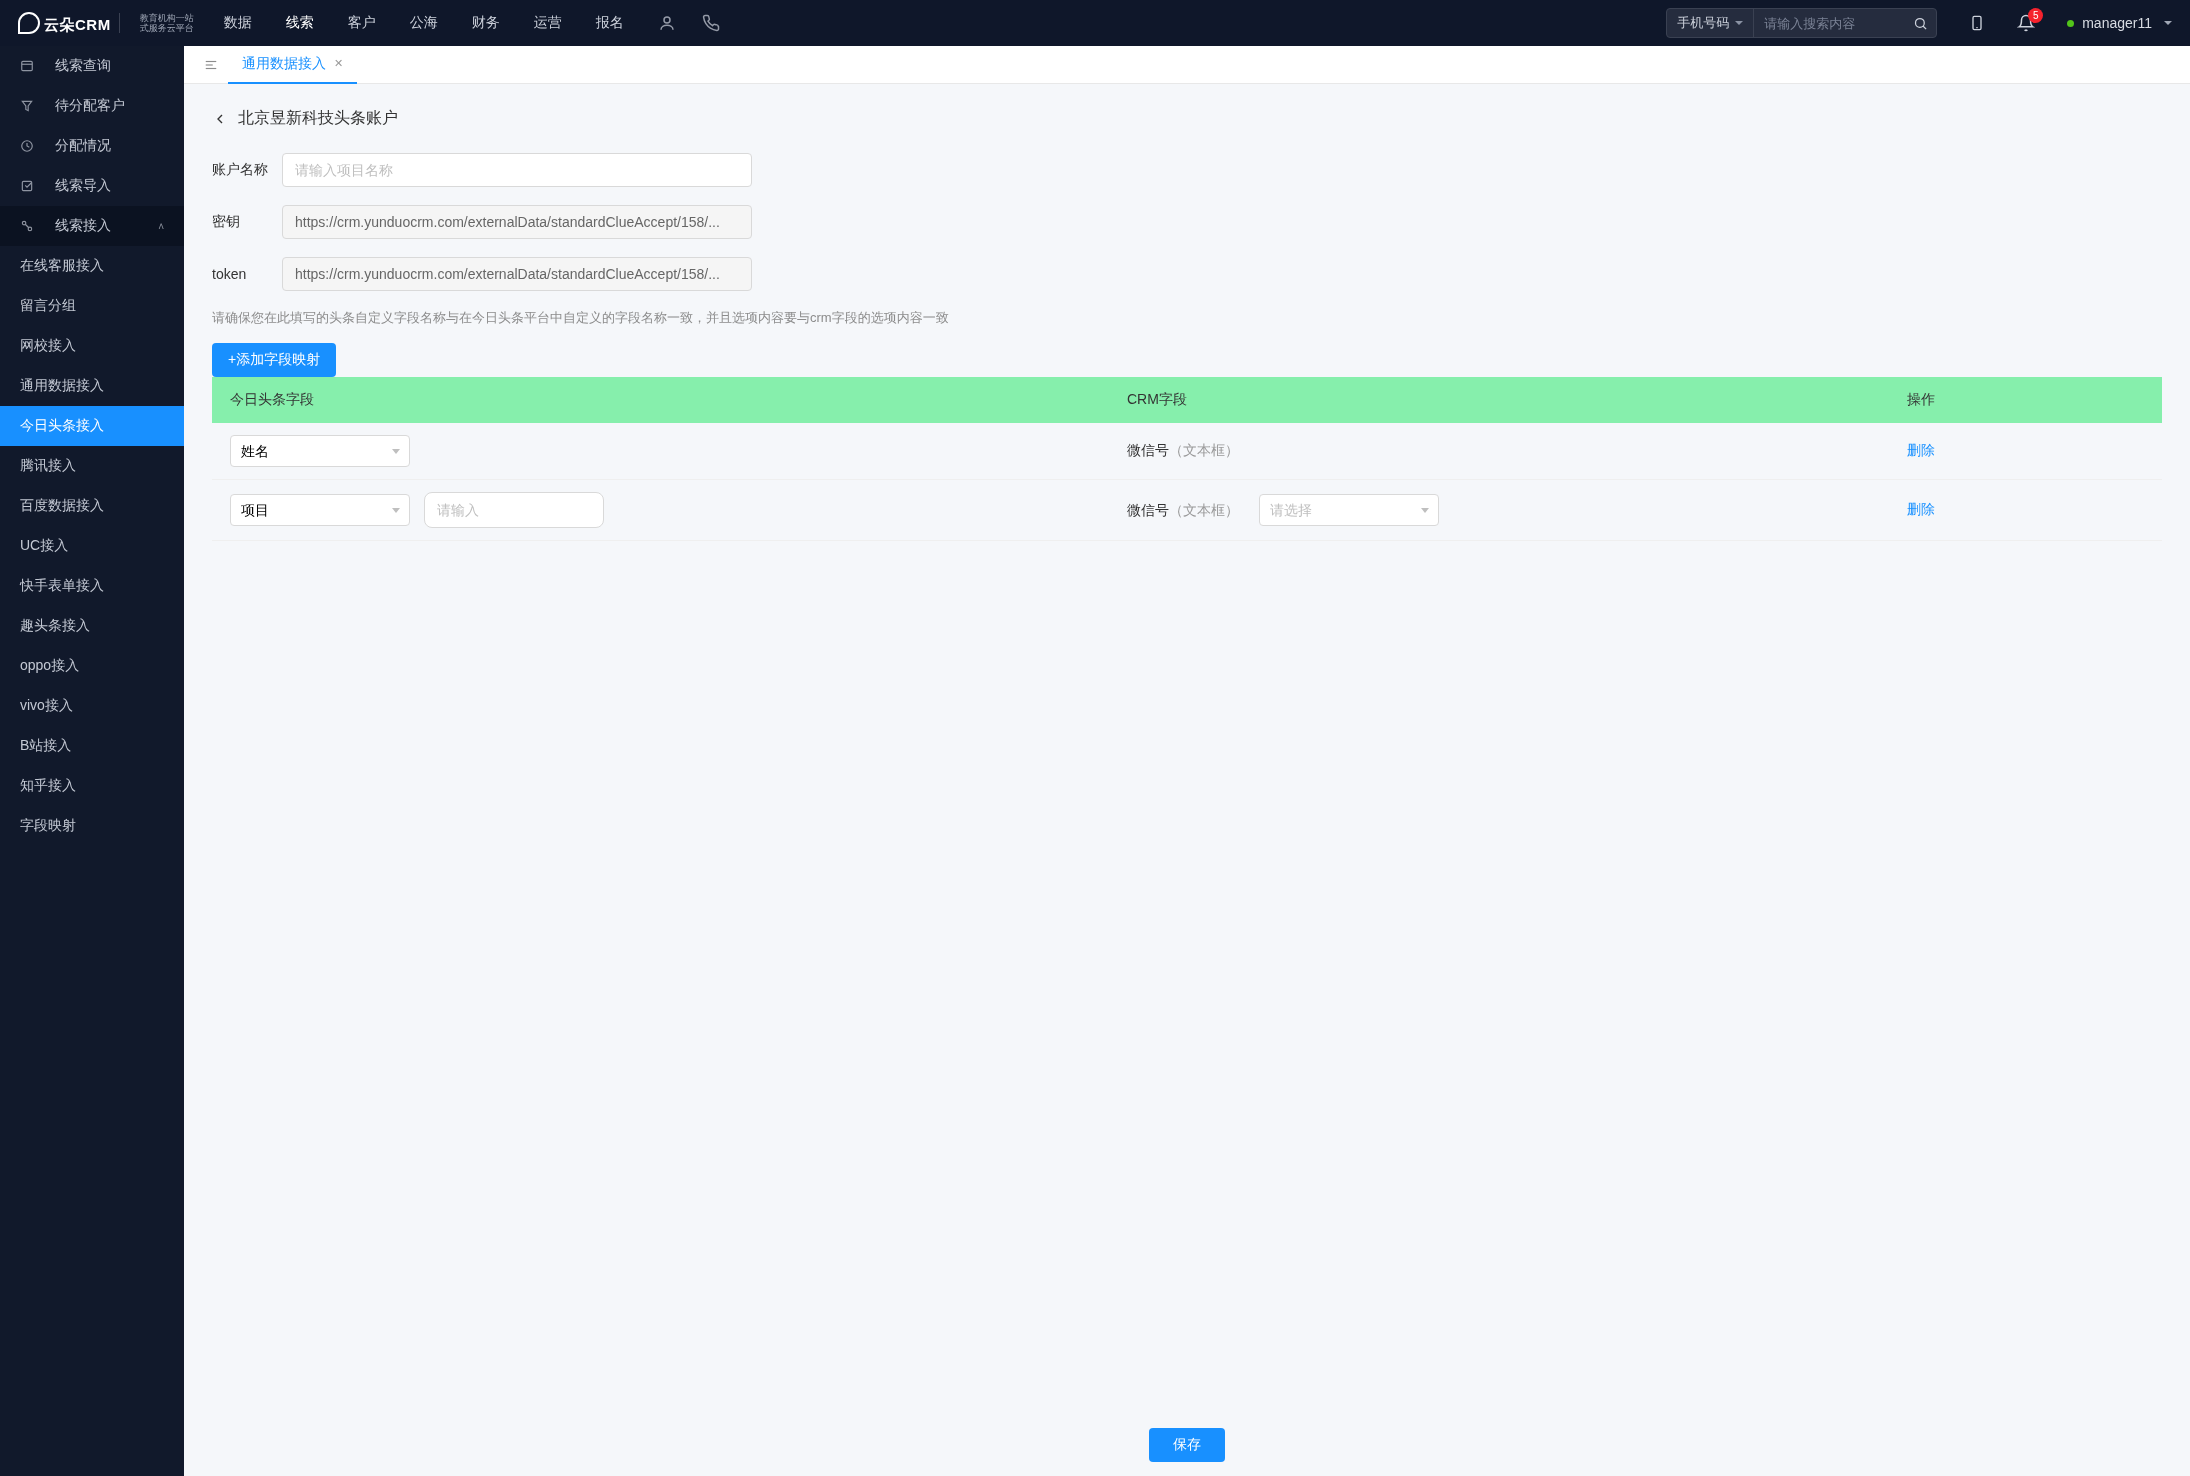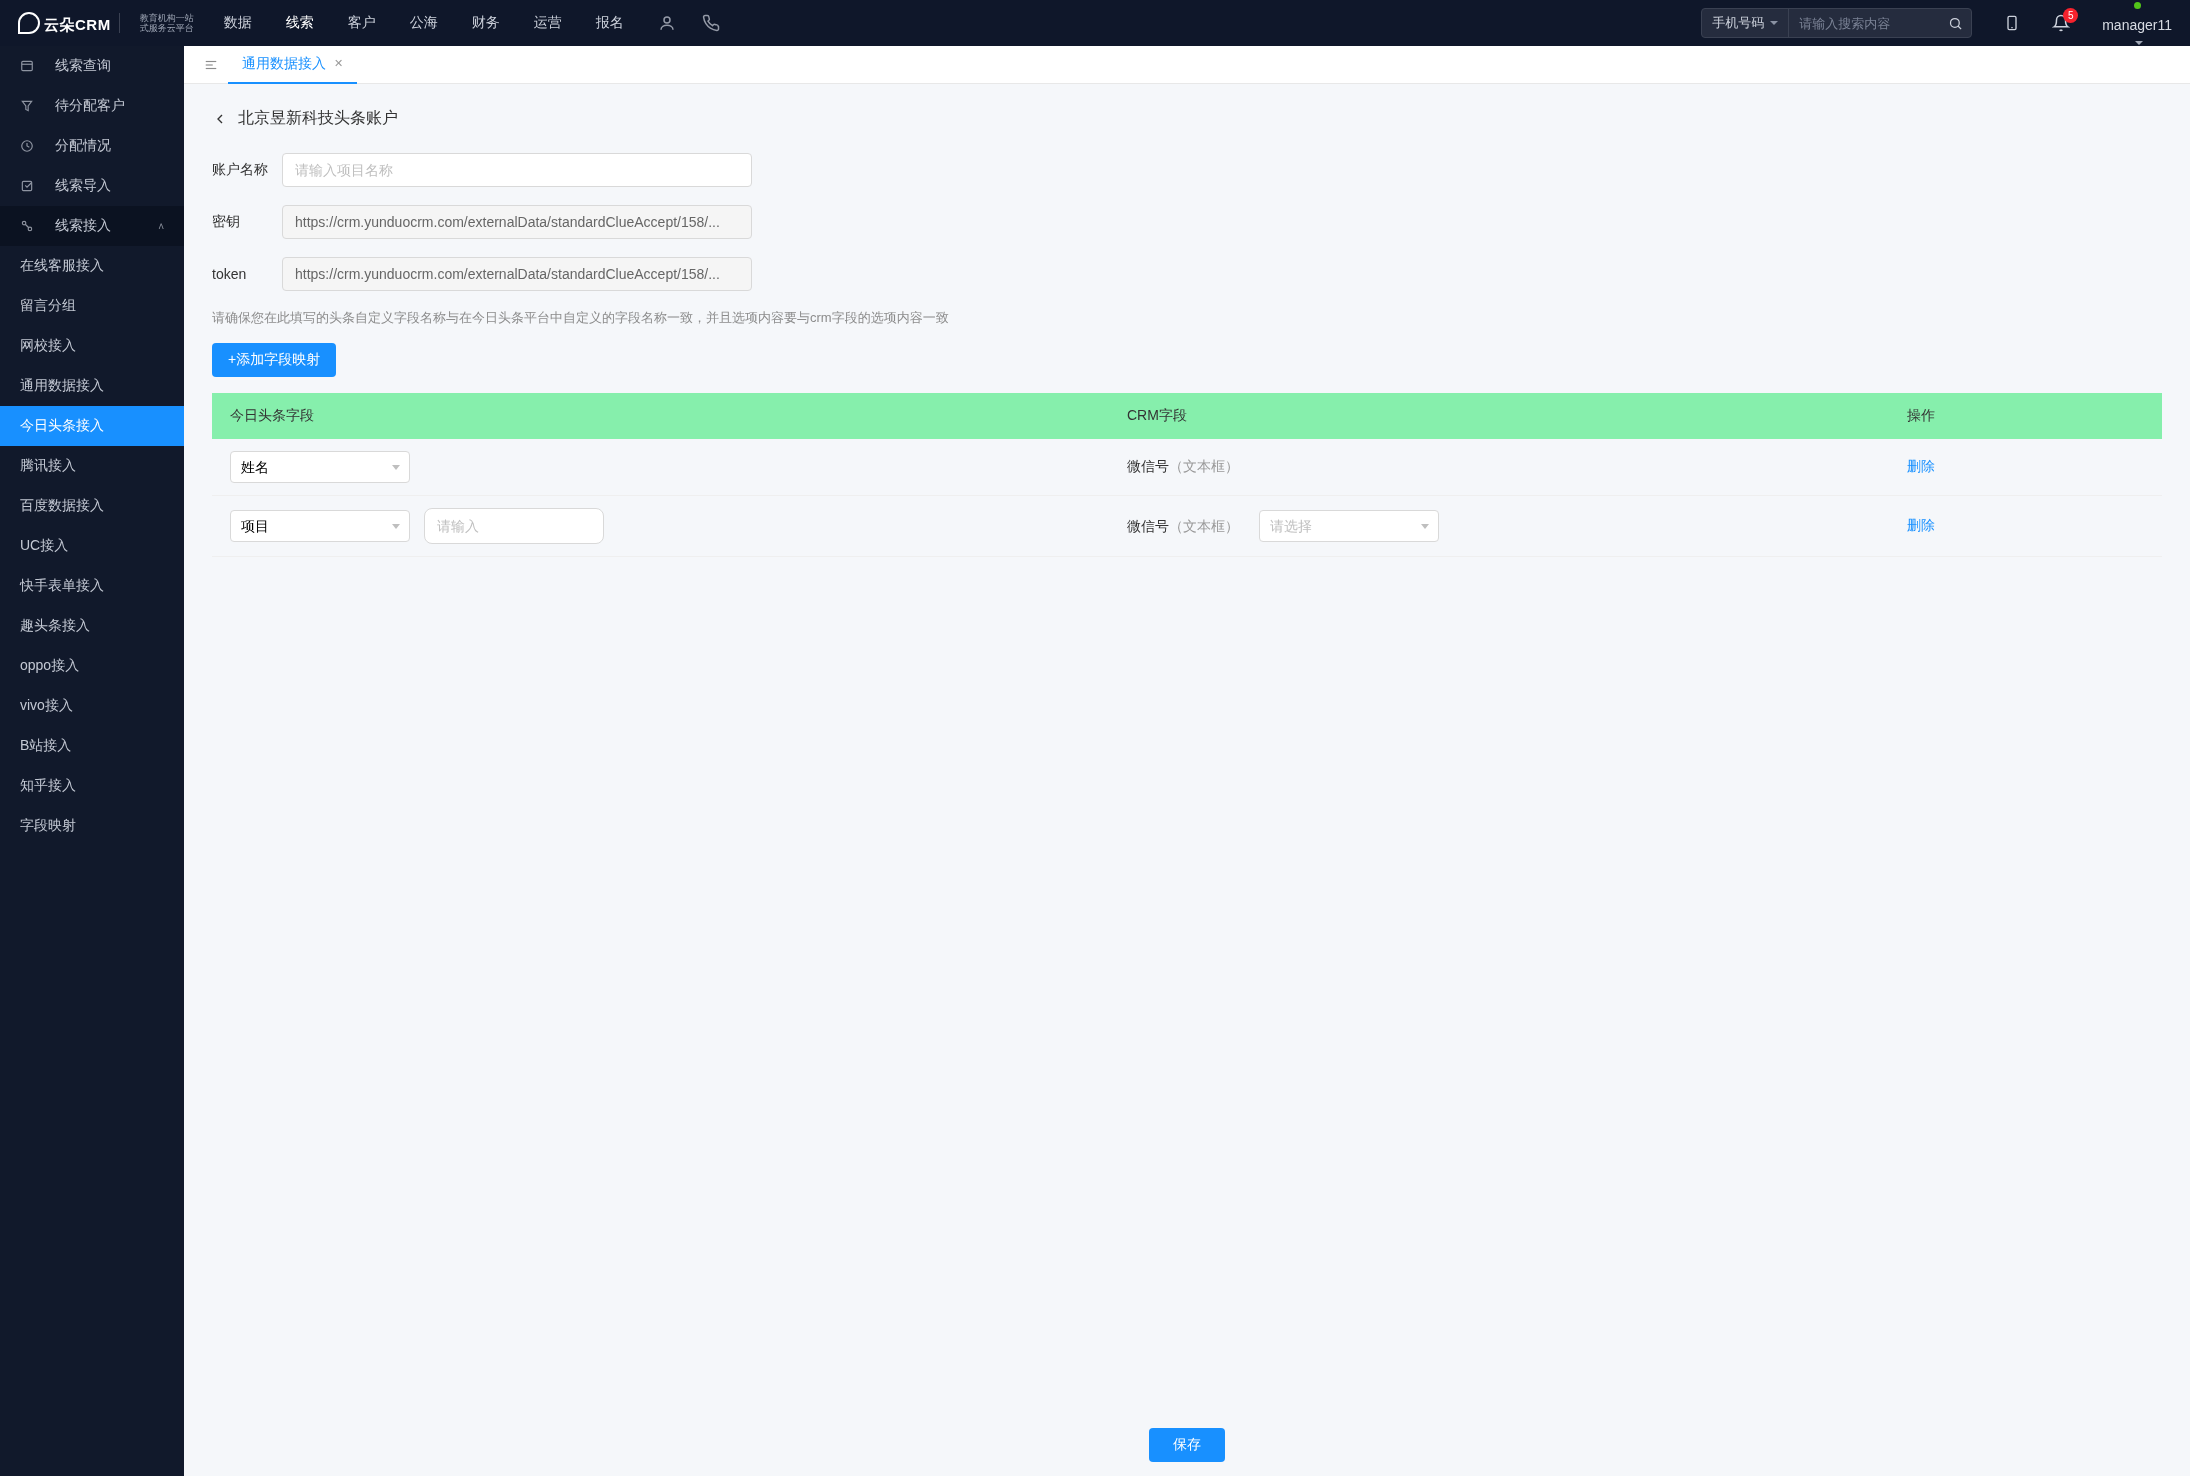--- a/index.html
+++ b/index.html
@@ -21,21 +21,21 @@
 .searchbox { display: flex; align-items: center; background: #252c3e; border: 1px solid #3a4152; border-radius: 4px; height: 30px; }
 .search-sel { display: flex; align-items: center; padding: 0 10px; border-right: 1px solid #3a4152; color: #cdd2dc; font-size: 13px; height: 100%; cursor: pointer; }
 .search-sel::after { content: ""; margin-left: 6px; border-top: 4px solid #8a92a3; border-left: 4px solid transparent; border-right: 4px solid transparent; }
 .searchbox input { background: transparent; border: none; color: #cdd2dc; padding: 0 10px; width: 150px; font-size: 13px; outline: none; }
 .searchbox input::placeholder { color: #7a8295; }
 .searchbox-btn { width: 32px; display: flex; align-items: center; justify-content: center; cursor: pointer; }
 
 .top-right-ico { margin-left: 32px; position: relative; cursor: pointer; }
 .badge { position: absolute; top: -6px; right: -8px; background: #f5222d; color: #fff; font-size: 10px; height: 15px; min-width: 15px; border-radius: 8px; display: flex; align-items: center; justify-content: center; padding: 0 3px; }
 
-.user { margin-left: 32px; display: flex; align-items: center; gap: 8px; color: #d7dbe2; cursor: pointer; flex-direction: column; }
+.user { margin-left: 32px; display: flex; align-items: center; gap: 8px; color: #d7dbe2; cursor: pointer; }
 .user-dot { width: 7px; height: 7px; border-radius: 50%; background: #52c41a; }
 .user-caret { border-top: 4px solid #a0a7b5; border-left: 4px solid transparent; border-right: 4px solid transparent; margin-left: 4px; }
 
 .layout { display: flex; height: calc(100vh - 46px); }
 .sidebar { width: 184px; background: #11192b; color: #c4c9d4; overflow-y: auto; }
 .side-item { display: flex; align-items: center; height: 40px; padding: 0 20px; gap: 21px; cursor: pointer; font-size: 14px; }
 .side-item.lv2 { padding-left: 20px; }
 .side-item.expanded { background: #0b1221; }
 .side-item.active { background: #1890ff; color: #fff; }
 .side-item .exp-ico { margin-left: auto; font-size: 10px; opacity: 0.7; }
@@ -54,21 +54,21 @@
 
 .formrow { display: flex; align-items: center; margin-bottom: 18px; }
 .formrow label { width: 70px; color: #333; }
 .inp { height: 34px; border: 1px solid #d9d9d9; border-radius: 4px; padding: 0 12px; width: 470px; font-size: 14px; background: #fff; }
 .inp.ro { background: #f5f5f5; color: #666; }
 .inp::placeholder { color: #bfbfbf; }
 
 .section-title { border-left: 3px solid #1890ff; padding-left: 10px; font-size: 15px; font-weight: 500; margin: 28px 0 10px; }
 .hint { color: #8c8c8c; font-size: 13px; margin-bottom: 16px; }
 
-.add-btn { background: #1890ff; color: #fff; border: none; border-radius: 4px; height: 34px; padding: 0 16px; font-size: 14px; cursor: pointer; margin-bottom: 16px; }
+.add-btn { background: #1890ff; color: #fff; border: none; border-radius: 4px; height: 34px; padding: 0 16px; font-size: 14px; cursor: pointer; margin-bottom: 0; }
 
 .tbl { width: 100%; border-collapse: collapse; }
 .tbl th { background: #86efac; text-align: left; font-weight: 500; color: #333; padding: 14px 18px; font-size: 14px; }
 .tbl td { padding: 12px 18px; border-bottom: 1px solid #efefef; vertical-align: middle; }
 .sel { height: 32px; border: 1px solid #d9d9d9; border-radius: 4px; padding: 0 26px 0 10px; background: #fff; font-size: 14px; width: 180px; appearance: none; position: relative; cursor: pointer; }
 .sel-wrap { display: inline-block; position: relative; }
 .sel-wrap::after { content: ""; position: absolute; right: 10px; top: 50%; transform: translateY(-2px); border-top: 5px solid #bfbfbf; border-left: 4px solid transparent; border-right: 4px solid transparent; pointer-events: none; }
 .mini-inp { height: 36px; border: 1px solid #d9d9d9; border-radius: 8px; padding: 0 12px; width: 180px; font-size: 14px; margin-left: 10px; }
 .mini-inp::placeholder { color: #bfbfbf; }
 .crm-label { color: #333; }

